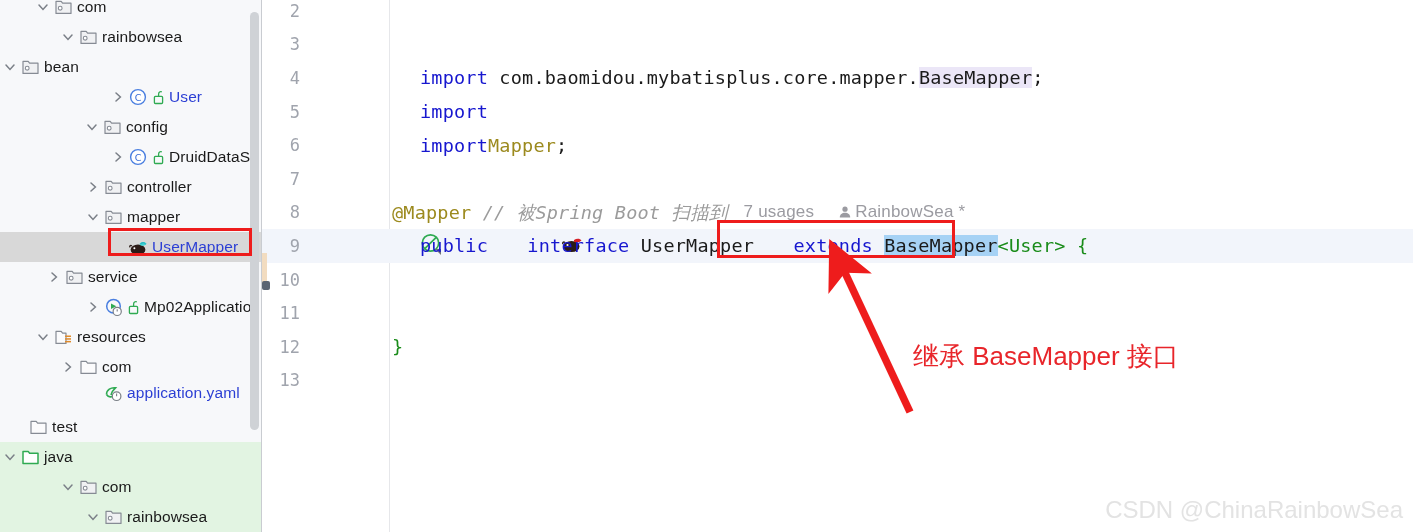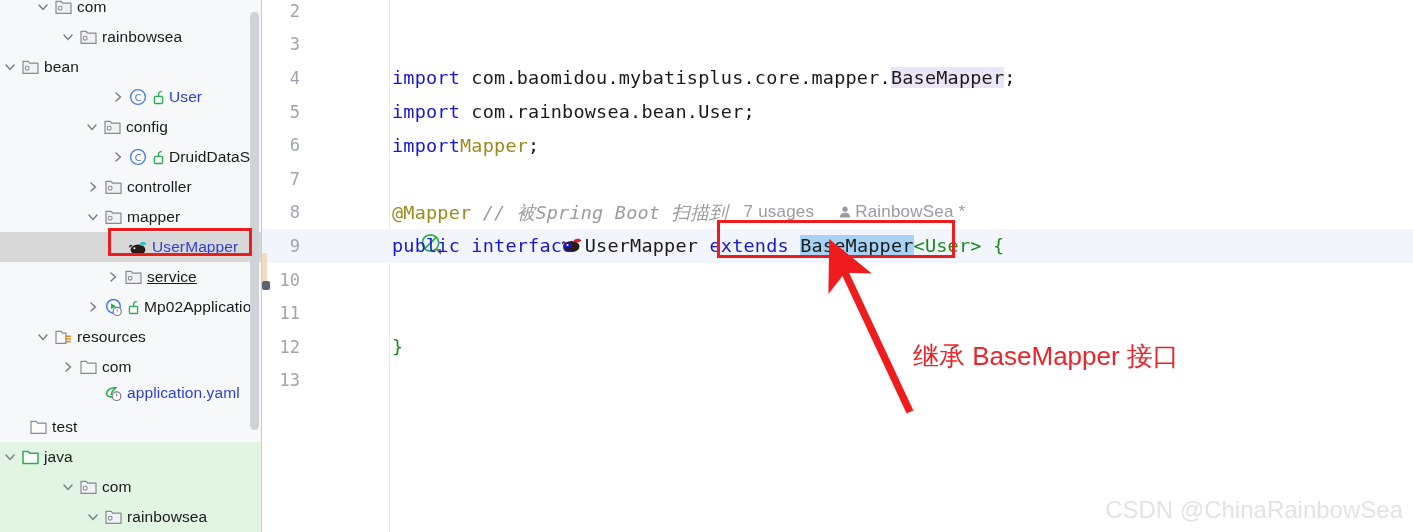--- a/index.html
+++ b/index.html
@@ -106,21 +106,21 @@
     position: absolute; left: 42px; top: 0;
     height: 33.6px; display: flex; align-items: center; gap: 4px;
   }
   .ctext {
     position: absolute; left: 130px; top: 0;
     height: 33.6px; display: flex; align-items: center;
     font-family: "DejaVu Sans Mono", monospace;
     font-size: 18.5px;
     letter-spacing: 0.2px;
   }
-  .kw   { color: #1717cf; }
+  .kw   { color: #1717cf; margin-left: 28px; }
   .plain{ color: #1a1a1a; }
   .anno { color: #9c8a1e; }
   .cmt  { color: #9b9b9b; font-style: italic; }
   .brace{ color: #1a8c1a; }
   .gen  { color: #1a8c1a; }
   .hl-import { background: #ebe6f7; }
   .hl-sel    { background: #a6d2f5; }
 
   
   .hint { color: #9b9ba1; font-family: "Liberation Sans", sans-serif; font-size: 17px; }
@@ -309,21 +309,21 @@
             <svg width="20" height="17" viewBox="0 0 20 17">
               <ellipse cx="10" cy="10.8" rx="7.4" ry="5.2" fill="#2b1b17"></ellipse>
               <path d="M11.8 4.2 C14.4 2.3 17.3 3 18.6 4.8 C16.8 6.9 13.6 7.4 11.8 6.1 Z" fill="#3fd4d4"></path>
               <path d="M12.6 4.6 C14.6 3.3 16.6 3.7 17.6 4.9" stroke="#1fa8bb" stroke-width="1" fill="none"></path>
               <circle cx="6.4" cy="9.3" r="1" fill="#ffffff"></circle>
               <path d="M2.2 8.4 C1 7 2.4 5.8 3.9 6.9" stroke="#2b1b17" stroke-width="1.3" fill="none"></path>
             </svg>
           </span>
           <span class="lbl blue">UserMapper</span>
         </div>
-        <div class="row" style="padding-left: 103px; position: absolute; left: 0px; right: 0px; top: 262px; text-decoration: underline;">
+        <div class="row" style="padding-left: 44px; position: absolute; left: 0px; right: 0px; top: 262px;">
           <span class="twisty">
             <svg width="12" height="12" viewBox="0 0 12 12">
               <path d="M4 2 L8.4 6 L4 10" fill="none" stroke="#7a7f87" stroke-width="1.5" stroke-linecap="round"></path>
             </svg>
           </span>
           <span class="ico">
             <svg width="17" height="15" viewBox="0 0 17 15">
               <path d="M1 3.2 L1 13.4 L16 13.4 L16 3.2 L7.6 3.2 L6.2 1.4 L1 1.4 Z" fill="#f0f1f3" stroke="#868b94" stroke-width="1.2" stroke-linejoin="round"></path>
               <circle cx="5.2" cy="8.2" r="1.9" fill="#ffffff" stroke="#868b94" stroke-width="1.1"></circle>
             </svg>
@@ -461,21 +461,21 @@
         <span class="lnum">3</span>
       </div>
 
       <div class="cline" style="position: absolute; left: 0px; right: 0px; top: 61.2px;">
         <span class="lnum">4</span>
         <span class="ctext"><span class="kw">import</span><span class="plain"> com.baomidou.mybatisplus.core.mapper.</span><span class="plain hl-import">BaseMapper</span><span class="plain">;</span></span>
       </div>
 
       <div class="cline" style="position: absolute; left: 0px; right: 0px; top: 94.8px;">
         <span class="lnum">5</span>
-        <span class="ctext"><span class="kw">import</span><span class="plain"> com.rainbowsea.bean.User;</span></span>
+        <span class="ctext"><span class="kw">import</span></span>
       </div>
 
       <div class="cline" style="position: absolute; left: 0px; right: 0px; top: 128.4px;">
         <span class="lnum">6</span>
         <span class="ctext"><span class="kw">import</span><span class="anno">Mapper</span><span class="plain">;</span></span>
       </div>
 
       <div class="cline" style="position: absolute; left: 0px; right: 0px; top: 162px;">
         <span class="lnum">7</span>
       </div>

